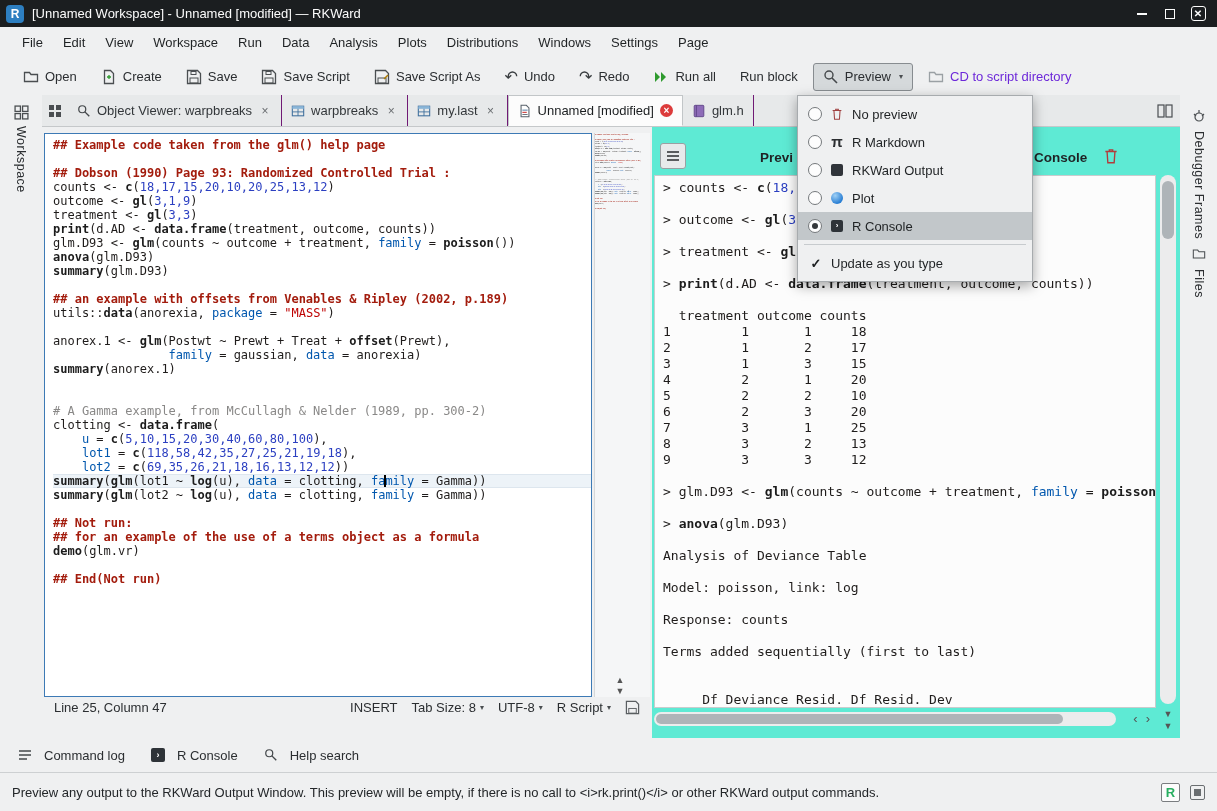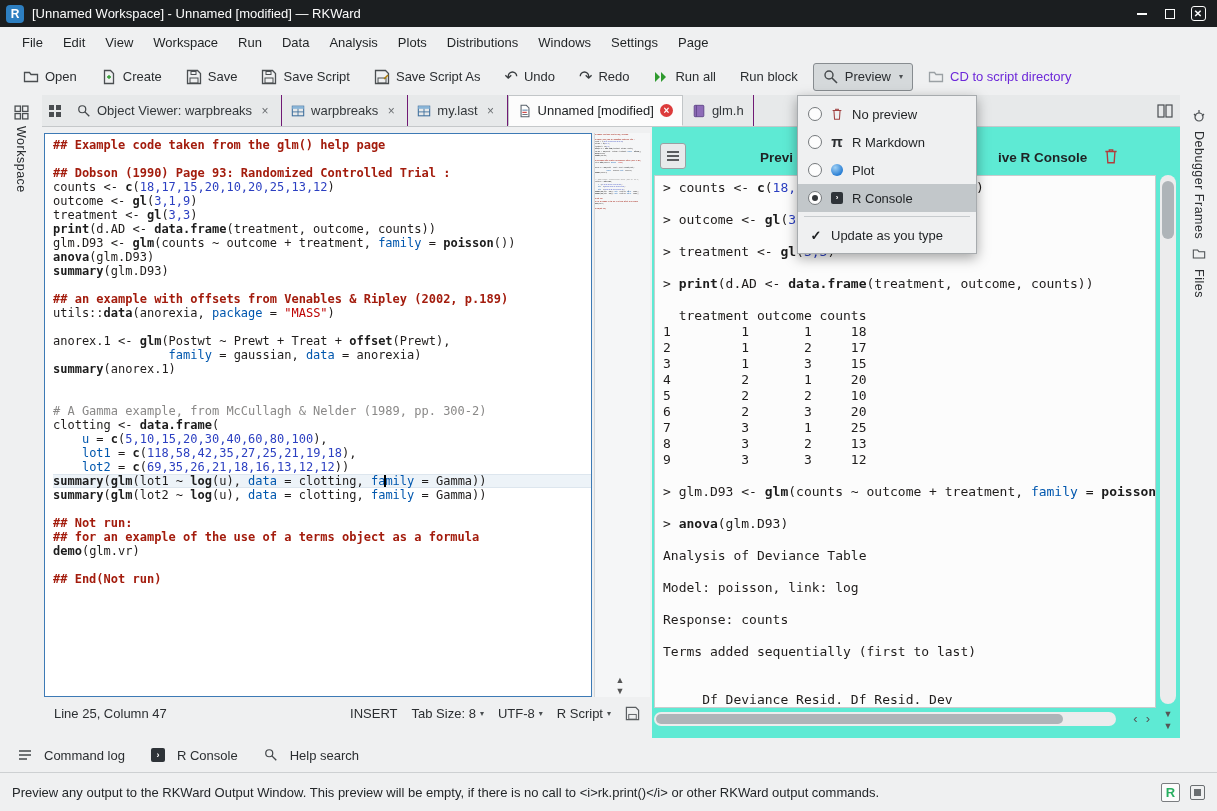--- a/index.html
+++ b/index.html
@@ -68,21 +68,21 @@
   .tk-s { color:#bf0303; }
   .tk-h { color:#a31c0d; font-weight:bold; }
   .tk-c { color:#898887; }
   .tk-cur { display:inline-block; width:2px; height:12px; background:#000; margin:0 -1px; vertical-align:-2px; }
   .minimap { position:absolute; left:552px; top:6px; width:56px; height:564px;
     background:#f5f6f7; border-left:1px solid #d5d8da; overflow:hidden; }
   .mini { transform:scale(0.1,0.17); transform-origin:0 0; width:560px; }
   .ed-arrows { position:absolute; left:566px; top:548px; width:24px; text-align:center; color:#555; }
   .ed-arrows div { font-size:9px; line-height:11px; }
   .ed-status { position:absolute; left:0; top:573px; width:610px; height:27px;
-    display:flex; align-items:center; padding:0 12px; gap:20px; font-size:13px; color:#2b2e31; background:#eff0f1; }
+    display:flex; align-items:flex-start; padding:0 12px; gap:20px; font-size:13px; color:#2b2e31; background:#eff0f1; }
   .ed-status .right { margin-left:auto; display:flex; align-items:center; gap:14px; }
   .st-item { display:flex; align-items:center; gap:4px; }
   .st-caret { font-size:8px; color:#4a4e51; }
 
   
   .console-pane { position:absolute; left:652px; top:127px; width:528px; height:611px; background:#5eead4; }
   .cons-header { position:absolute; left:0; top:14px; width:528px; height:34px; }
   .hamburger { position:absolute; left:8px; top:2px; width:26px; height:26px; border:1px solid #9b9fa2; border-radius:3px;
     background:#e8eaeb; display:flex; align-items:center; justify-content:center; }
   .ct-frag { position:absolute; top:0; height:34px; line-height:34px; font-weight:bold; font-size:13.5px; color:#1f2224; }
@@ -93,21 +93,21 @@
   .cons .cl { height:16px; line-height:16px; font-size:13px; }
   .vscroll { position:absolute; right:4px; top:48px; bottom:34px; width:16px; background:#ececed; border-radius:8px; }
   .vthumb { position:absolute; left:2px; top:6px; width:12px; height:58px; background:#aeb4b8; border-radius:6px; }
   .v-arrows { position:absolute; right:4px; bottom:6px; width:16px; text-align:center; color:#555; }
   .v-arrows div { font-size:9px; line-height:12px; }
   .hscroll { position:absolute; left:2px; right:64px; bottom:12px; height:14px; background:#ececed; border-radius:7px; }
   .hthumb { position:absolute; left:2px; top:2px; width:88%; height:10px; background:#aeb4b8; border-radius:5px; }
   .h-arrows { position:absolute; right:30px; bottom:12px; font-size:13px; color:#555; display:flex; gap:8px; line-height:14px; }
 
   
-  .dropdown { position:absolute; left:797px; top:95px; width:180px; z-index:50;
+  .dropdown { position:absolute; left:797px; top:95px; width:236px; z-index:50;
     background:#eff0f1; border:1px solid #a7abae; box-shadow:0 4px 12px rgba(0,0,0,0.35); padding:4px 0; }
   .dd-item { height:28px; display:flex; align-items:center; gap:7px; padding:0 10px; color:#1f2224; }
   .dd-item.sel { background:#c2c7ca; }
   .radio { width:14px; height:14px; border:1px solid #75797c; border-radius:50%; background:#fdfdfd; flex:0 0 auto;
     display:flex; align-items:center; justify-content:center; }
   .radio.on::after { content:""; width:6px; height:6px; border-radius:50%; background:#34383b; }
   .dd-ico { width:16px; height:16px; display:flex; align-items:center; justify-content:center; flex:0 0 auto; }
   .ico-pi { font-size:15px; font-weight:bold; color:#2b2e31; line-height:16px; }
   .ico-output { width:12px; height:12px; background:#30343a; border-radius:2px; }
   .ico-plot { width:12px; height:12px; border-radius:50%; background:radial-gradient(circle at 35% 30%, #9fd0f5, #2a7fd4 70%); }
@@ -432,20 +432,27 @@
     <span class="dd-label">No preview</span>
   </div>
   <div class="dd-item">
     <span class="radio"></span>
     <span class="dd-ico ico-pi">π</span>
     <span class="dd-label">R Markdown</span>
   </div>
   <div class="dd-item">
     <span class="radio"></span>
     <span class="dd-ico">
+        <span class="ico-output"></span>
+      </span>
+    <span class="dd-label">RKWard Output</span>
+  </div>
+  <div class="dd-item">
+    <span class="radio"></span>
+    <span class="dd-ico">
         <span class="ico-plot"></span>
       </span>
     <span class="dd-label">Plot</span>
   </div>
   <div class="dd-item sel">
     <span class="radio on"></span>
     <span class="dd-ico">
         <span class="ico-console">›</span>
       </span>
     <span class="dd-label">R Console</span>

